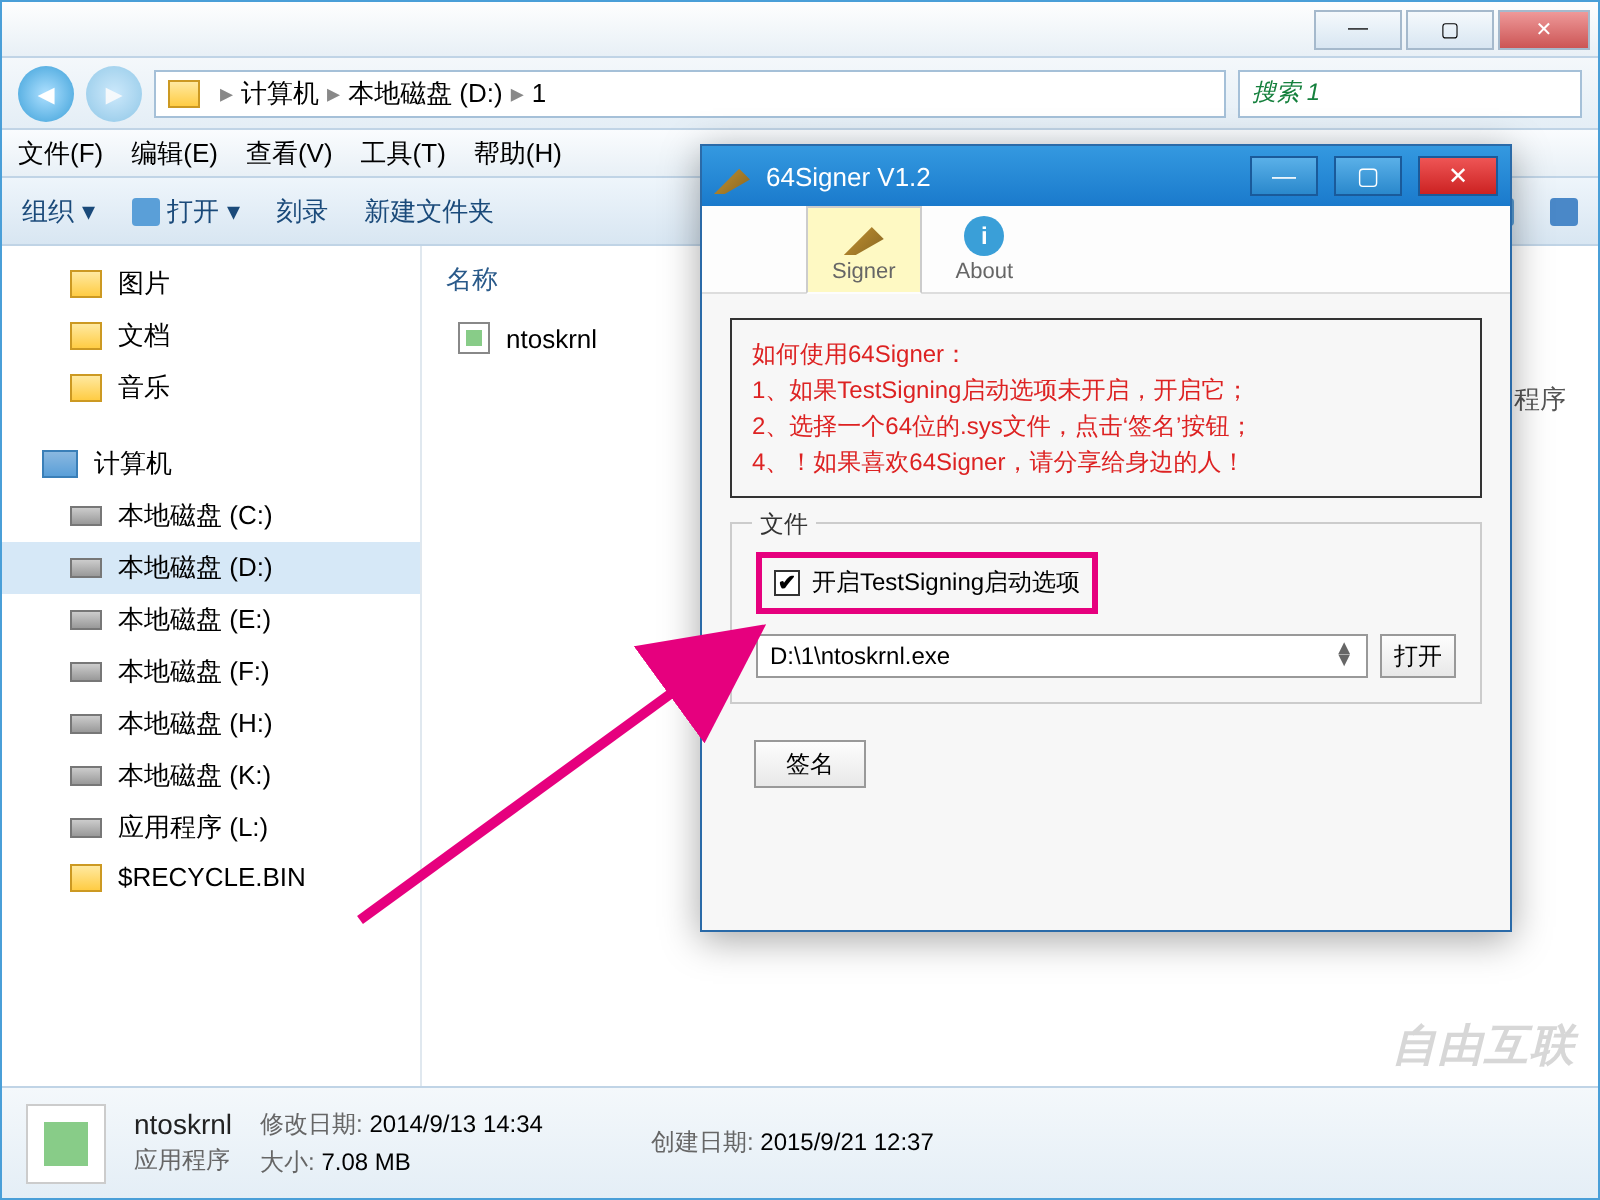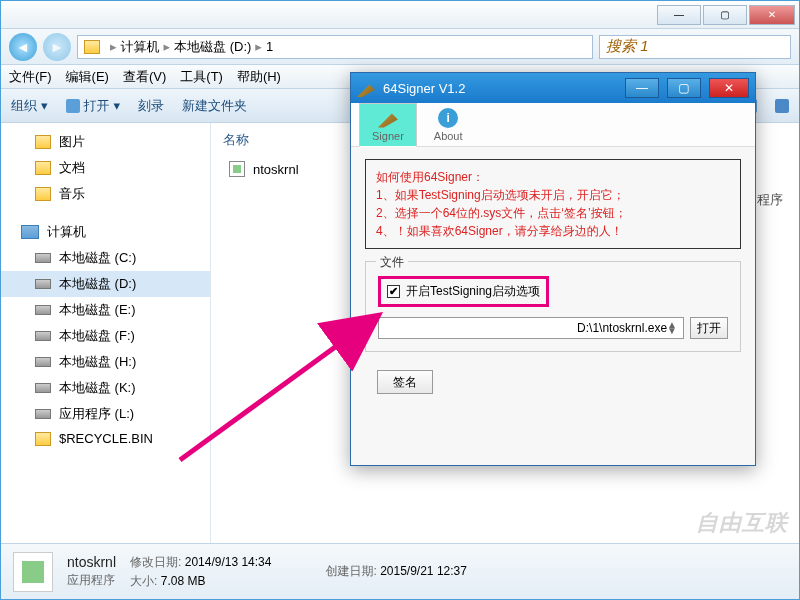--- a/index.html
+++ b/index.html
@@ -9,21 +9,21 @@
 .explorer { position: absolute; top: 0; left: 0; width: 800px; height: 600px; background: #fff; border: 1px solid #4a9fd8; }
 .titlebar { height: 28px; background: linear-gradient(#fefefe,#e8f0f6); display: flex; align-items: center; justify-content: flex-end; gap: 2px; padding-right: 4px; border-bottom: 1px solid #c0d4e6; }
 .winbtn { width: 44px; height: 20px; border: 1px solid #a5b9cc; background: linear-gradient(#f5f9fc,#d8e6f2); display: flex; align-items: center; justify-content: center; font-size: 10px; }
 .winbtn.close { background: linear-gradient(#e99,#c55); color: #fff; width: 46px; }
 
 .addrbar { height: 36px; background: linear-gradient(#f4f8fb,#e4eef6); display: flex; align-items: center; padding: 4px 8px; gap: 6px; border-bottom: 1px solid #c0d4e6; }
 .navbtn { width: 28px; height: 28px; border-radius: 14px; background: radial-gradient(#aee0ff,#3a9fd8); display:flex;align-items:center;justify-content:center;color:#fff;font-size:14px; }
 .addrfield { flex: 1; height: 24px; border: 1px solid #a5c0d8; background: #fff; display: flex; align-items: center; padding: 0 6px; font-size: 13px; }
 .addrfield .folder-icon { width: 16px; height: 14px; background: linear-gradient(#ffe9a0,#ffcc44); border: 1px solid #cc9922; margin-right: 6px; }
 .crumb-sep { color: #888; margin: 0 4px; }
-.searchfield { width: 192px; height: 24px; border: 1px solid #a5c0d8; background: #fff; padding: 0 6px; font-size: 15px; color: #a16207; font-style: italic; display:flex;align-items:center; }
+.searchfield { width: 172px; height: 24px; border: 1px solid #a5c0d8; background: #fff; padding: 0 6px; font-size: 12px; color: #15803d; font-style: italic; display:flex;align-items:center; }
 
 .menubar { height: 24px; background: linear-gradient(#fafcfe,#e8f0f6); display: flex; align-items: center; padding: 0 8px; gap: 14px; font-size: 13px; border-bottom: 1px solid #c0d4e6; }
 .toolbar { height: 34px; background: linear-gradient(#eef5fb,#d8e6f2); display: flex; align-items: center; padding: 0 10px; gap: 18px; font-size: 13px; border-bottom: 1px solid #c0d4e6; }
 .toolbar .group { display:flex; align-items:center; gap:4px; color:#1a4a7a;justify-content:center; }
 .toolbar .spacer { flex:1; }
 .tbicon { width:14px;height:14px;background:#5a9fd8;border-radius:2px; }
 
 .body { display:flex; height: calc(100% - 28px - 36px - 24px - 34px - 56px); }
 .sidebar { width: 210px; background: #fff; border-right: 1px solid #e0e8ef; padding: 6px 0; overflow:hidden; }
 .sb-item { display:flex; align-items:center; padding: 4px 12px 4px 34px; font-size: 13px; gap:8px; }
@@ -51,34 +51,34 @@
 
 .signer { position:absolute; left:350px; top:72px; width:406px; height:394px; background:#f7f7f7; border:1px solid #2a6aa8; box-shadow:0 4px 18px rgba(0,0,0,.35); }
 .signer-title { height:30px; background:linear-gradient(#3499e0,#1a7acc); display:flex;align-items:center;gap:8px;padding:0 6px;color:#fff;font-size:13px; }
 .signer-title .pen { width:18px;height:18px;background:linear-gradient(135deg,#cc9933,#886622);clip-path:polygon(0 100%,70% 30%,100% 60%,30% 100%); }
 .signer-title .t { flex:1; }
 .sbtn { width:34px;height:20px;border:1px solid #1a5a9a;background:linear-gradient(#5ab0e8,#2a88cc);display:flex;align-items:center;justify-content:center;color:#fff;font-size:12px; }
 .sbtn.close { background:linear-gradient(#e55,#c22); width:40px; }
 
 .signer-tabs { height:44px;background:#fdfdfd;border-bottom:1px solid #ddd;display:flex;align-items:center;padding:4px 8px;gap:4px; }
 .tab { padding:4px 12px;font-size:11px;color:#666;text-align:center; border:1px solid transparent; }
-.tab.active { border:1px solid #ccc;border-bottom-color:#fdfdfd;background:#5eead4; }
+.tab.active { border:1px solid #ccc;border-bottom-color:#fdfdfd;background:#fef9c3;margin-left:44px; }
 .tab .ticon { width:20px;height:20px;margin:0 auto 2px; }
 .tab .ticon.pen { background:linear-gradient(135deg,#cc9933,#886622);clip-path:polygon(0 100%,70% 30%,100% 60%,30% 100%); }
 .tab .ticon.info { border-radius:10px;background:#3a9fd8;color:#fff;display:flex;align-items:center;justify-content:center;font-weight:bold;font-size:12px; }
 
 .instructions { margin:12px 14px; border:1px solid #333; padding:8px 10px; font-size:12px; color:#d22; font-family:SimSun,serif; line-height:1.5; }
 .instructions .ihead { color:#d22; }
 
 .filegroup { margin:10px 14px 0; border:1px solid #ccc; padding:14px 12px 12px; position:relative; font-size:12px; }
 .filegroup .legend { position:absolute; top:-8px; left:10px; background:#f7f7f7; padding:0 4px; color:#333; }
 .chkrow { border:3px solid #e6007e; padding:4px 6px; display:inline-flex; align-items:center; gap:6px; font-family:SimSun,serif; }
 .chk { width:13px;height:13px;border:1px solid #333;background:#fff;display:flex;align-items:center;justify-content:center;font-size:11px;font-weight:bold; }
 .pathrow { margin-top:10px;display:flex;gap:6px;align-items:center; }
-.pathinput { flex:1;height:22px;border:1px solid #999;background:#fff;padding:0 6px;font-family:SimSun,serif;font-size:12px;display:flex;align-items:center;justify-content:flex-end; }
+.pathinput { flex:1;height:22px;border:1px solid #999;background:#fff;padding:0 6px;font-family:SimSun,serif;font-size:12px;display:flex;align-items:center;justify-content:space-between; }
 .spinner { font-size:10px;color:#666;display:flex;flex-direction:column;line-height:6px; }
 .openbtn { width:38px;height:22px;border:1px solid #999;background:linear-gradient(#fdfdfd,#e8e8e8);font-size:12px;display:flex;align-items:center;justify-content:center; }
 
 .signbtn { margin:18px 0 0 26px; width:56px;height:24px;border:1px solid #999;background:linear-gradient(#fdfdfd,#e8e8e8);font-size:12px;display:flex;align-items:center;justify-content:center; font-family:SimSun,serif; }
 
 
 .arrow { position:absolute; left:160px; top:300px; width:270px; height:170px; pointer-events:none; }
 .arrow svg { width:100%; height:100%; }
 
 .watermark { position:absolute; right:12px; bottom:62px; font-size:22px; color:rgba(140,140,140,.35); font-style:italic; font-weight:bold; letter-spacing:1px; }

